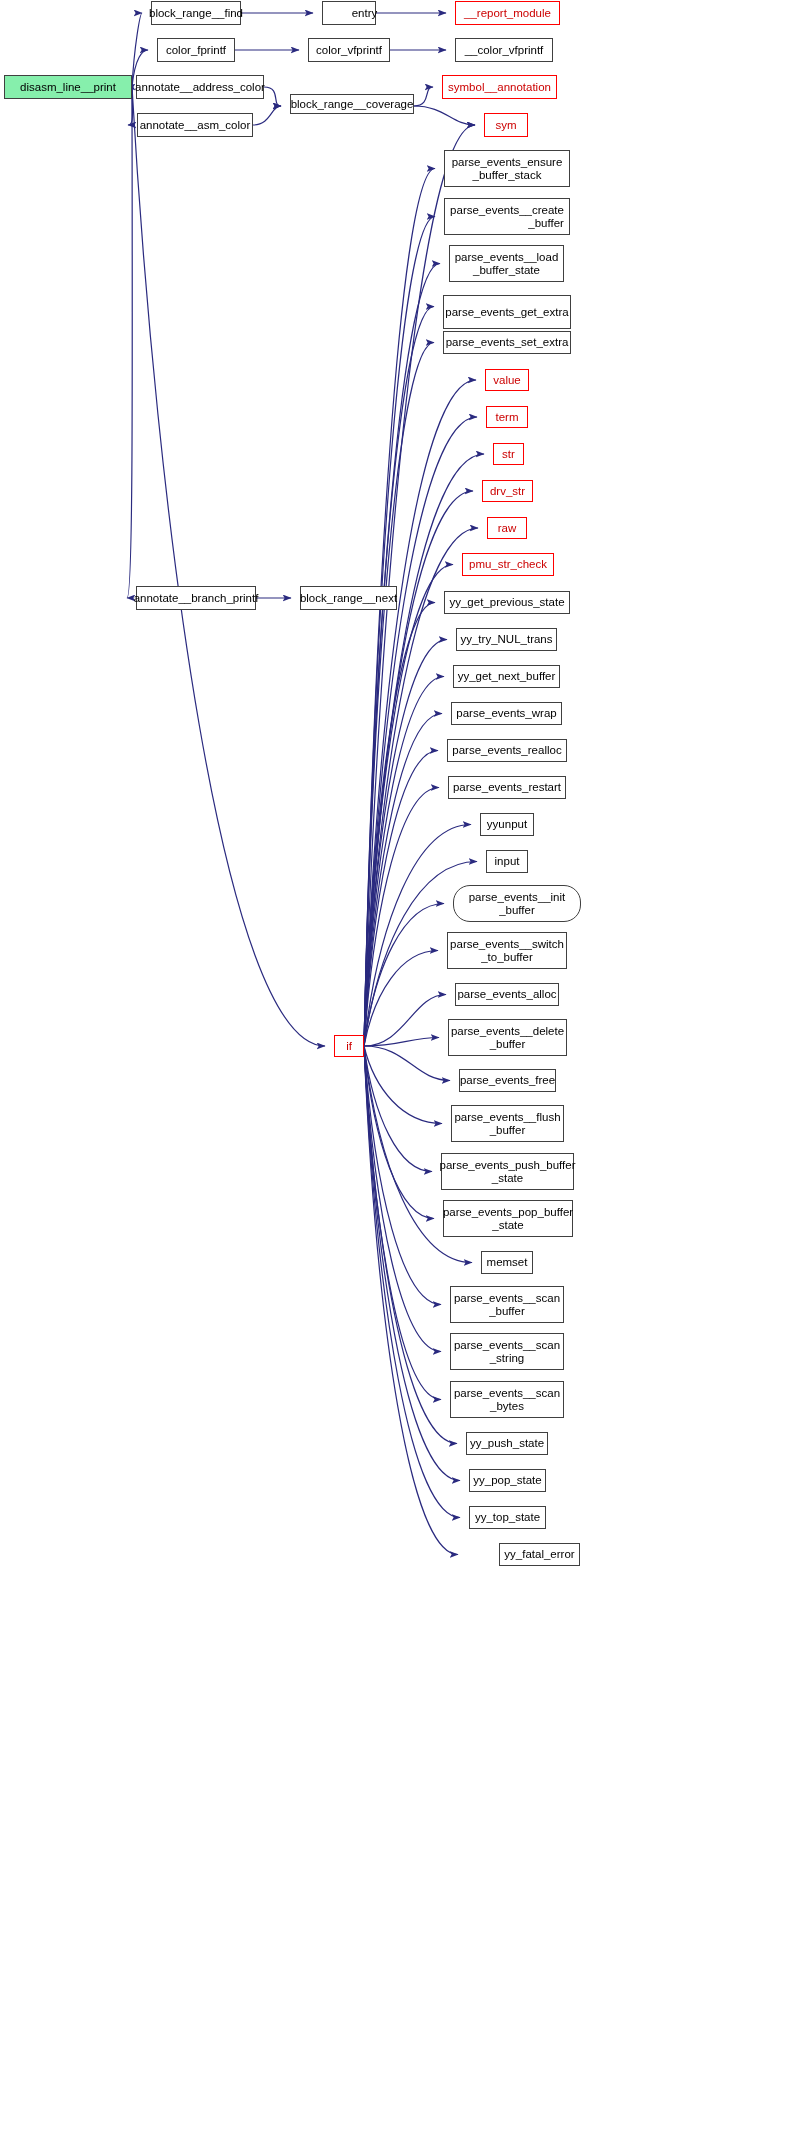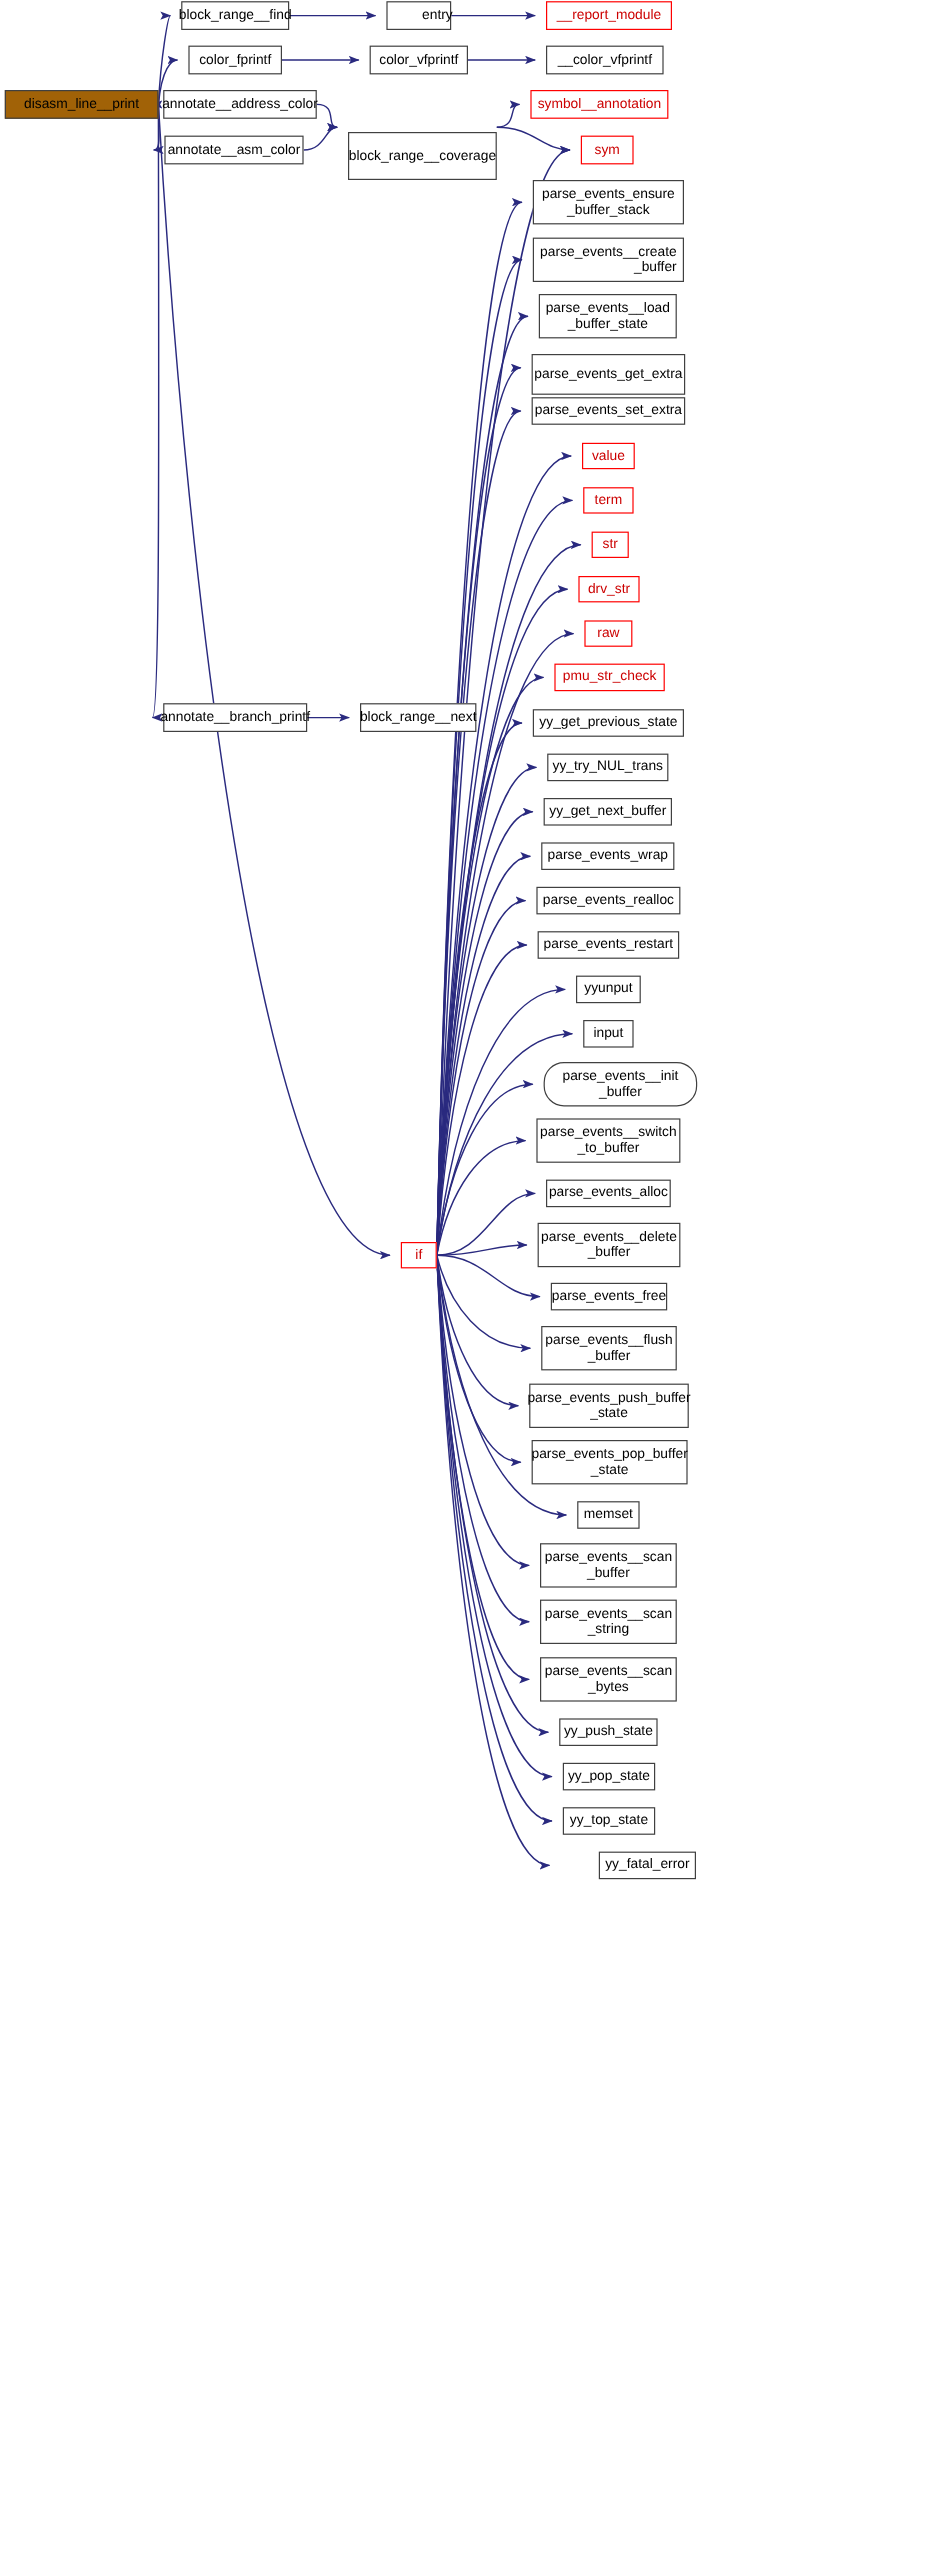--- a/index.html
+++ b/index.html
@@ -38,21 +38,21 @@
     line-height: 13px;
     letter-spacing: 0px;
     white-space: pre;
     z-index: 5;
   }
   .node.red {
     border-color: #ff0000;
     color: #cc0000;
   }
   .node.root {
-    background: #a16207;
+    background: #86efac;
     border-color: #404040;
     color: #000000;
     text-align: right;
   }
 </style>
 </head>
 <body>
 
 <div id="graph">
   <svg id="edges" viewBox="0 0 785 2145" xmlns="http://www.w3.org/2000/svg">
@@ -116,21 +116,21 @@
       </g>
   </svg>
 <div class="node root" style="left: 4px; top: 75px; width: 128px; height: 24px;">disasm_line__print</div>
     <div class="node" style="left: 151px; top: 1px; width: 90px; height: 24px;">block_range__find</div>
     <div class="node" style="left: 322px; top: 1px; width: 54px; height: 24px; padding-left: 31px;">entry</div>
     <div class="node red" style="left: 455px; top: 1px; width: 105px; height: 24px;">__report_module</div>
     <div class="node" style="left: 157px; top: 38px; width: 78px; height: 24px;">color_fprintf</div>
     <div class="node" style="left: 308px; top: 38px; width: 82px; height: 24px;">color_vfprintf</div>
     <div class="node" style="left: 455px; top: 38px; width: 98px; height: 24px;">__color_vfprintf</div>
     <div class="node" style="left: 136px; top: 75px; width: 128px; height: 24px;">annotate__address_color</div>
-    <div class="node" style="left: 290px; top: 94px; width: 124px; height: 40px; margin-top: 16px;">block_range__coverage</div>
+    <div class="node" style="left: 290px; top: 94px; width: 124px; height: 20px;">block_range__coverage</div>
     <div class="node red" style="left: 442px; top: 75px; width: 115px; height: 24px;">symbol__annotation</div>
     <div class="node" style="left: 137px; top: 113px; width: 116px; height: 24px;">annotate__asm_color</div>
     <div class="node red" style="left: 484px; top: 113px; width: 44px; height: 24px;">sym</div>
     <div class="node" style="left: 444px; top: 150px; width: 126px; height: 37px;">parse_events_ensure
 _buffer_stack</div>
     <div class="node" style="left: 444px; top: 198px; width: 126px; height: 37px; text-align: right;">parse_events__create
 _buffer</div>
     <div class="node" style="left: 449px; top: 245px; width: 115px; height: 37px;">parse_events__load
 _buffer_state</div>
     <div class="node" style="left: 443px; top: 295px; width: 128px; height: 34px;">parse_events_get_extra</div>

